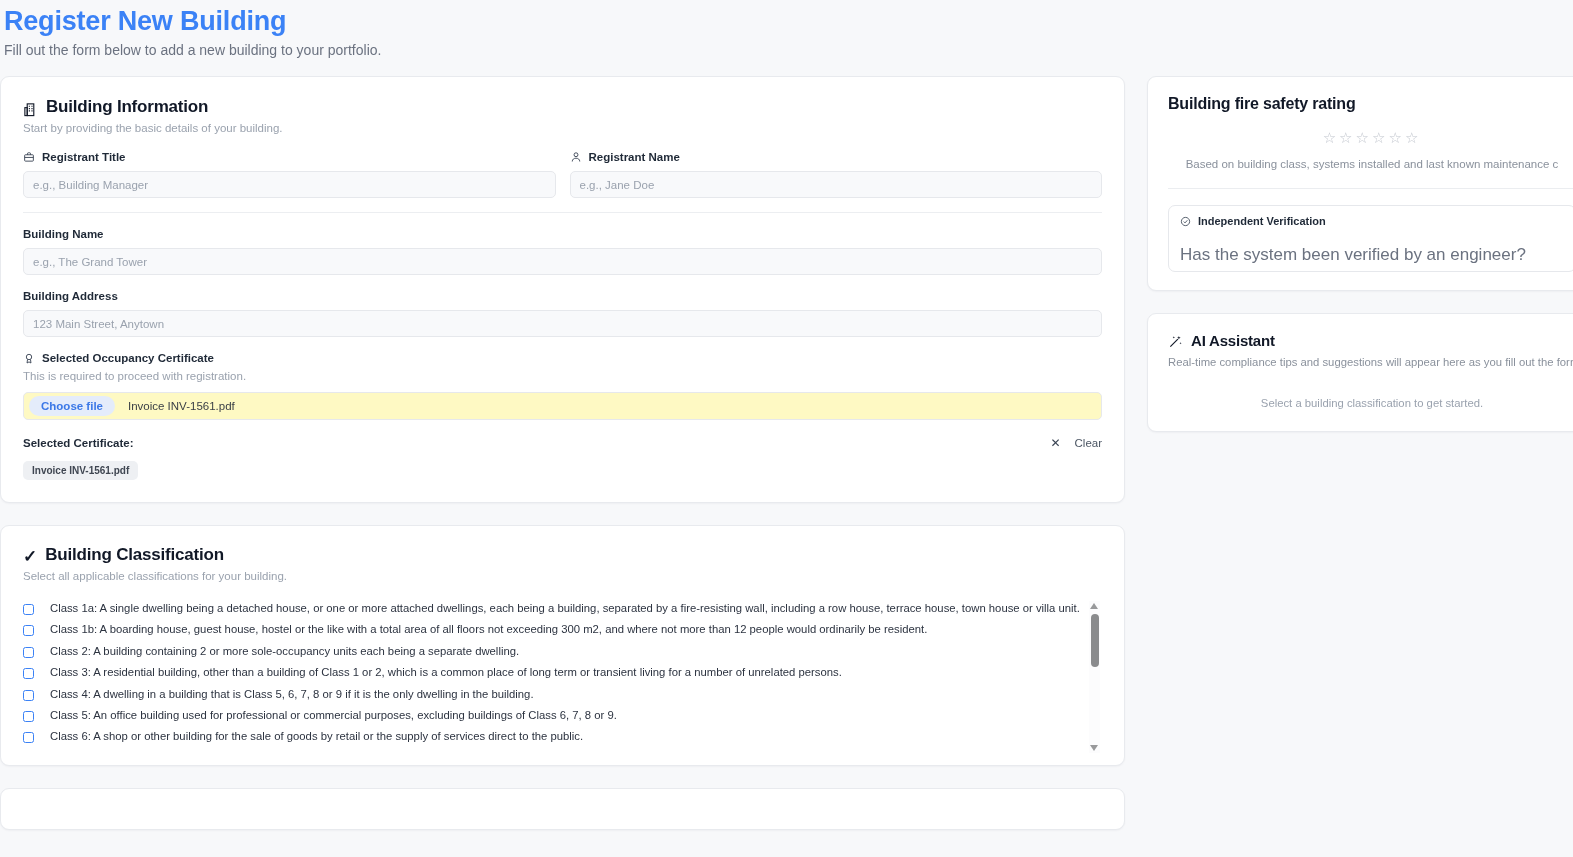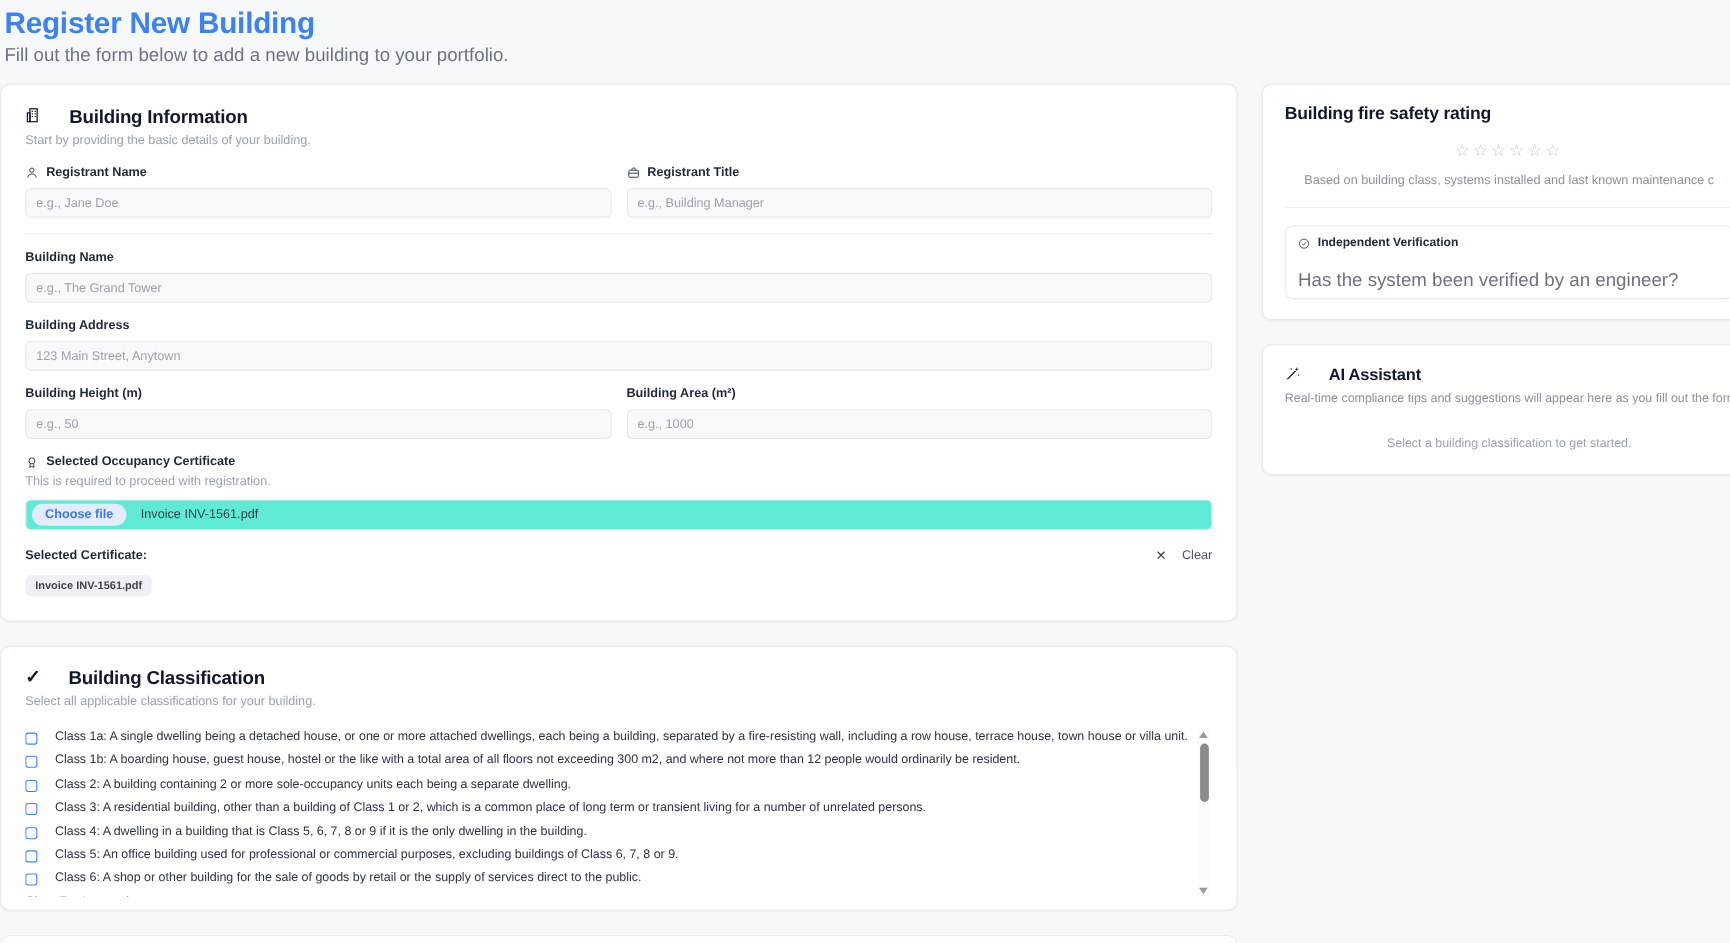--- a/index.html
+++ b/index.html
@@ -11,57 +11,57 @@
     overflow: hidden;
   }
   .page { position: relative; width: 1573px; height: 857px; padding: 0 0 0 0; }
 
   
   .hdr { padding: 4px 0 0 4px; }
   .hdr h1 {
     font-size: 27px; font-weight: bold; color: #3b82f6;
     letter-spacing: -0.2px; line-height: 34px;
   }
-  .hdr p { font-size: 17px; color: #6b7280; margin-top: 4px; line-height: 16px; }
+  .hdr p { font-size: 14px; color: #6b7280; margin-top: 4px; line-height: 16px; }
 
   
   .cols { display: flex; gap: 22px; margin-top: 18px; align-items: flex-start; }
   .colL { width: 1125px; flex: 0 0 1125px; }
   .colR { width: 426px; flex: 0 0 426px; }
 
   .card {
     background: #fff;
     border: 1px solid #e8eaee;
     border-radius: 9px;
     box-shadow: 0 1px 2px rgba(16,24,40,.04);
   }
 
   
   .bi { padding: 20px 22px 22px 22px; }
-  .sect-title { display: flex; align-items: flex-start; gap: 25px; }
+  .sect-title { display: flex; align-items: flex-end; gap: 8px; }
   .sect-title h2 { font-size: 17px; font-weight: bold; letter-spacing: -.2px; color: #111827; }
   .sect-sub { font-size: 11.5px; color: #9aa2ae; margin-top: 4px; line-height: 15px; }
 
   .row2 { display: flex; gap: 14px; }
   .fg { margin-top: 14px; flex: 1 1 0; min-width: 0; }
   .lbl { font-size: 11.5px; font-weight: bold; color: #1f2937; display: flex; align-items: center; gap: 7px; line-height: 14px; }
   .lbl.plain { font-weight: bold; }
   .inp {
     margin-top: 7px; width: 100%; height: 27px;
     background: #f8f9fb; border: 1px solid #e6e8ec; border-radius: 5px;
     font-size: 11.5px; color: #9aa2ae; padding: 0 9px;
     font-family: "Liberation Sans", sans-serif;
     display: flex; align-items: center;
   }
   .divider { height: 1px; background: #eceef1; margin: 14px 0 0 0; }
 
   
   .fileline {
     margin-top: 8px; height: 28px; width: 100%;
-    background: #5eead4; border: 1px solid #e6e8ec; border-radius: 5px;
+    background: #fef9c3; border: 1px solid #e6e8ec; border-radius: 5px;
     display: flex; align-items: center; padding: 0 5px; gap: 13px;
   }
   .choose {
     background: #e4ecfb; color: #3b78e7; font-size: 11.5px; font-weight: bold;
     border: none; border-radius: 12px; padding: 4px 12px; cursor: pointer;
     font-family: "Liberation Sans", sans-serif;
   }
   .fname { font-size: 11.5px; color: #3a3f46; }
 
   .selrow { display: flex; align-items: center; margin-top: 16px; }
@@ -145,66 +145,56 @@
           </span>
           <h2>Building Information</h2>
         </div>
         <div class="sect-sub">Start by providing the basic details of your building.</div>
 
         <div class="row2">
           <div class="fg">
             <div class="lbl">
               <span>
                 <svg width="12" height="12" viewBox="0 0 16 16" fill="none" stroke="#374151" stroke-width="1.2">
-                  <circle cx="8" cy="5" r="2.6"></circle>
-                    <path d="M3 14c0-2.8 2.2-4.4 5-4.4s5 1.6 5 4.4"></path>
-                </svg>
-              </span>
-              <span>Registrant Name</span>
-            </div>
-            <div class="inp">e.g., Jane Doe</div>
-          </div>
-
-          <div class="fg">
-            <div class="lbl">
-              <span>
-                <svg width="12" height="12" viewBox="0 0 16 16" fill="none" stroke="#374151" stroke-width="1.2">
                   <rect x="2.2" y="5" width="11.6" height="8.5" rx="1"></rect>
                   <path d="M6 5V3.4a1 1 0 0 1 1-1h2a1 1 0 0 1 1 1V5"></path>
                   <line x1="2.2" y1="8.6" x2="13.8" y2="8.6"></line>
                 </svg>
               </span>
               <span>Registrant Title</span>
             </div>
             <div class="inp">e.g., Building Manager</div>
           </div>
+
+          <div class="fg">
+            <div class="lbl">
+              <span>
+                <svg width="12" height="12" viewBox="0 0 16 16" fill="none" stroke="#374151" stroke-width="1.2">
+                  <circle cx="8" cy="5" r="2.6"></circle>
+                    <path d="M3 14c0-2.8 2.2-4.4 5-4.4s5 1.6 5 4.4"></path>
+                </svg>
+              </span>
+              <span>Registrant Name</span>
+            </div>
+            <div class="inp">e.g., Jane Doe</div>
+          </div>
         </div>
 
         <div class="divider"></div>
 
         <div class="fg">
           <div class="lbl plain">Building Name</div>
           <div class="inp">e.g., The Grand Tower</div>
         </div>
 
         <div class="fg">
           <div class="lbl plain">Building Address</div>
           <div class="inp">123 Main Street, Anytown</div>
         </div>
 
-        <div class="row2">
-          <div class="fg">
-            <div class="lbl plain">Building Height (m)</div>
-            <div class="inp">e.g., 50</div>
-          </div>
-          <div class="fg">
-            <div class="lbl plain">Building Area (m²)</div>
-            <div class="inp">e.g., 1000</div>
-          </div>
-        </div>
 
         <div class="fg">
           <div class="lbl">
             <span>
               <svg width="12" height="13" viewBox="0 0 16 16" fill="none" stroke="#374151" stroke-width="1.2">
                 <circle cx="8" cy="6" r="3.6"></circle>
                   <path d="M6 9.4L5.4 14 8 12.5 10.6 14 10 9.4"></path>
               </svg>
             </span>
             <span>Selected Occupancy Certificate</span>

